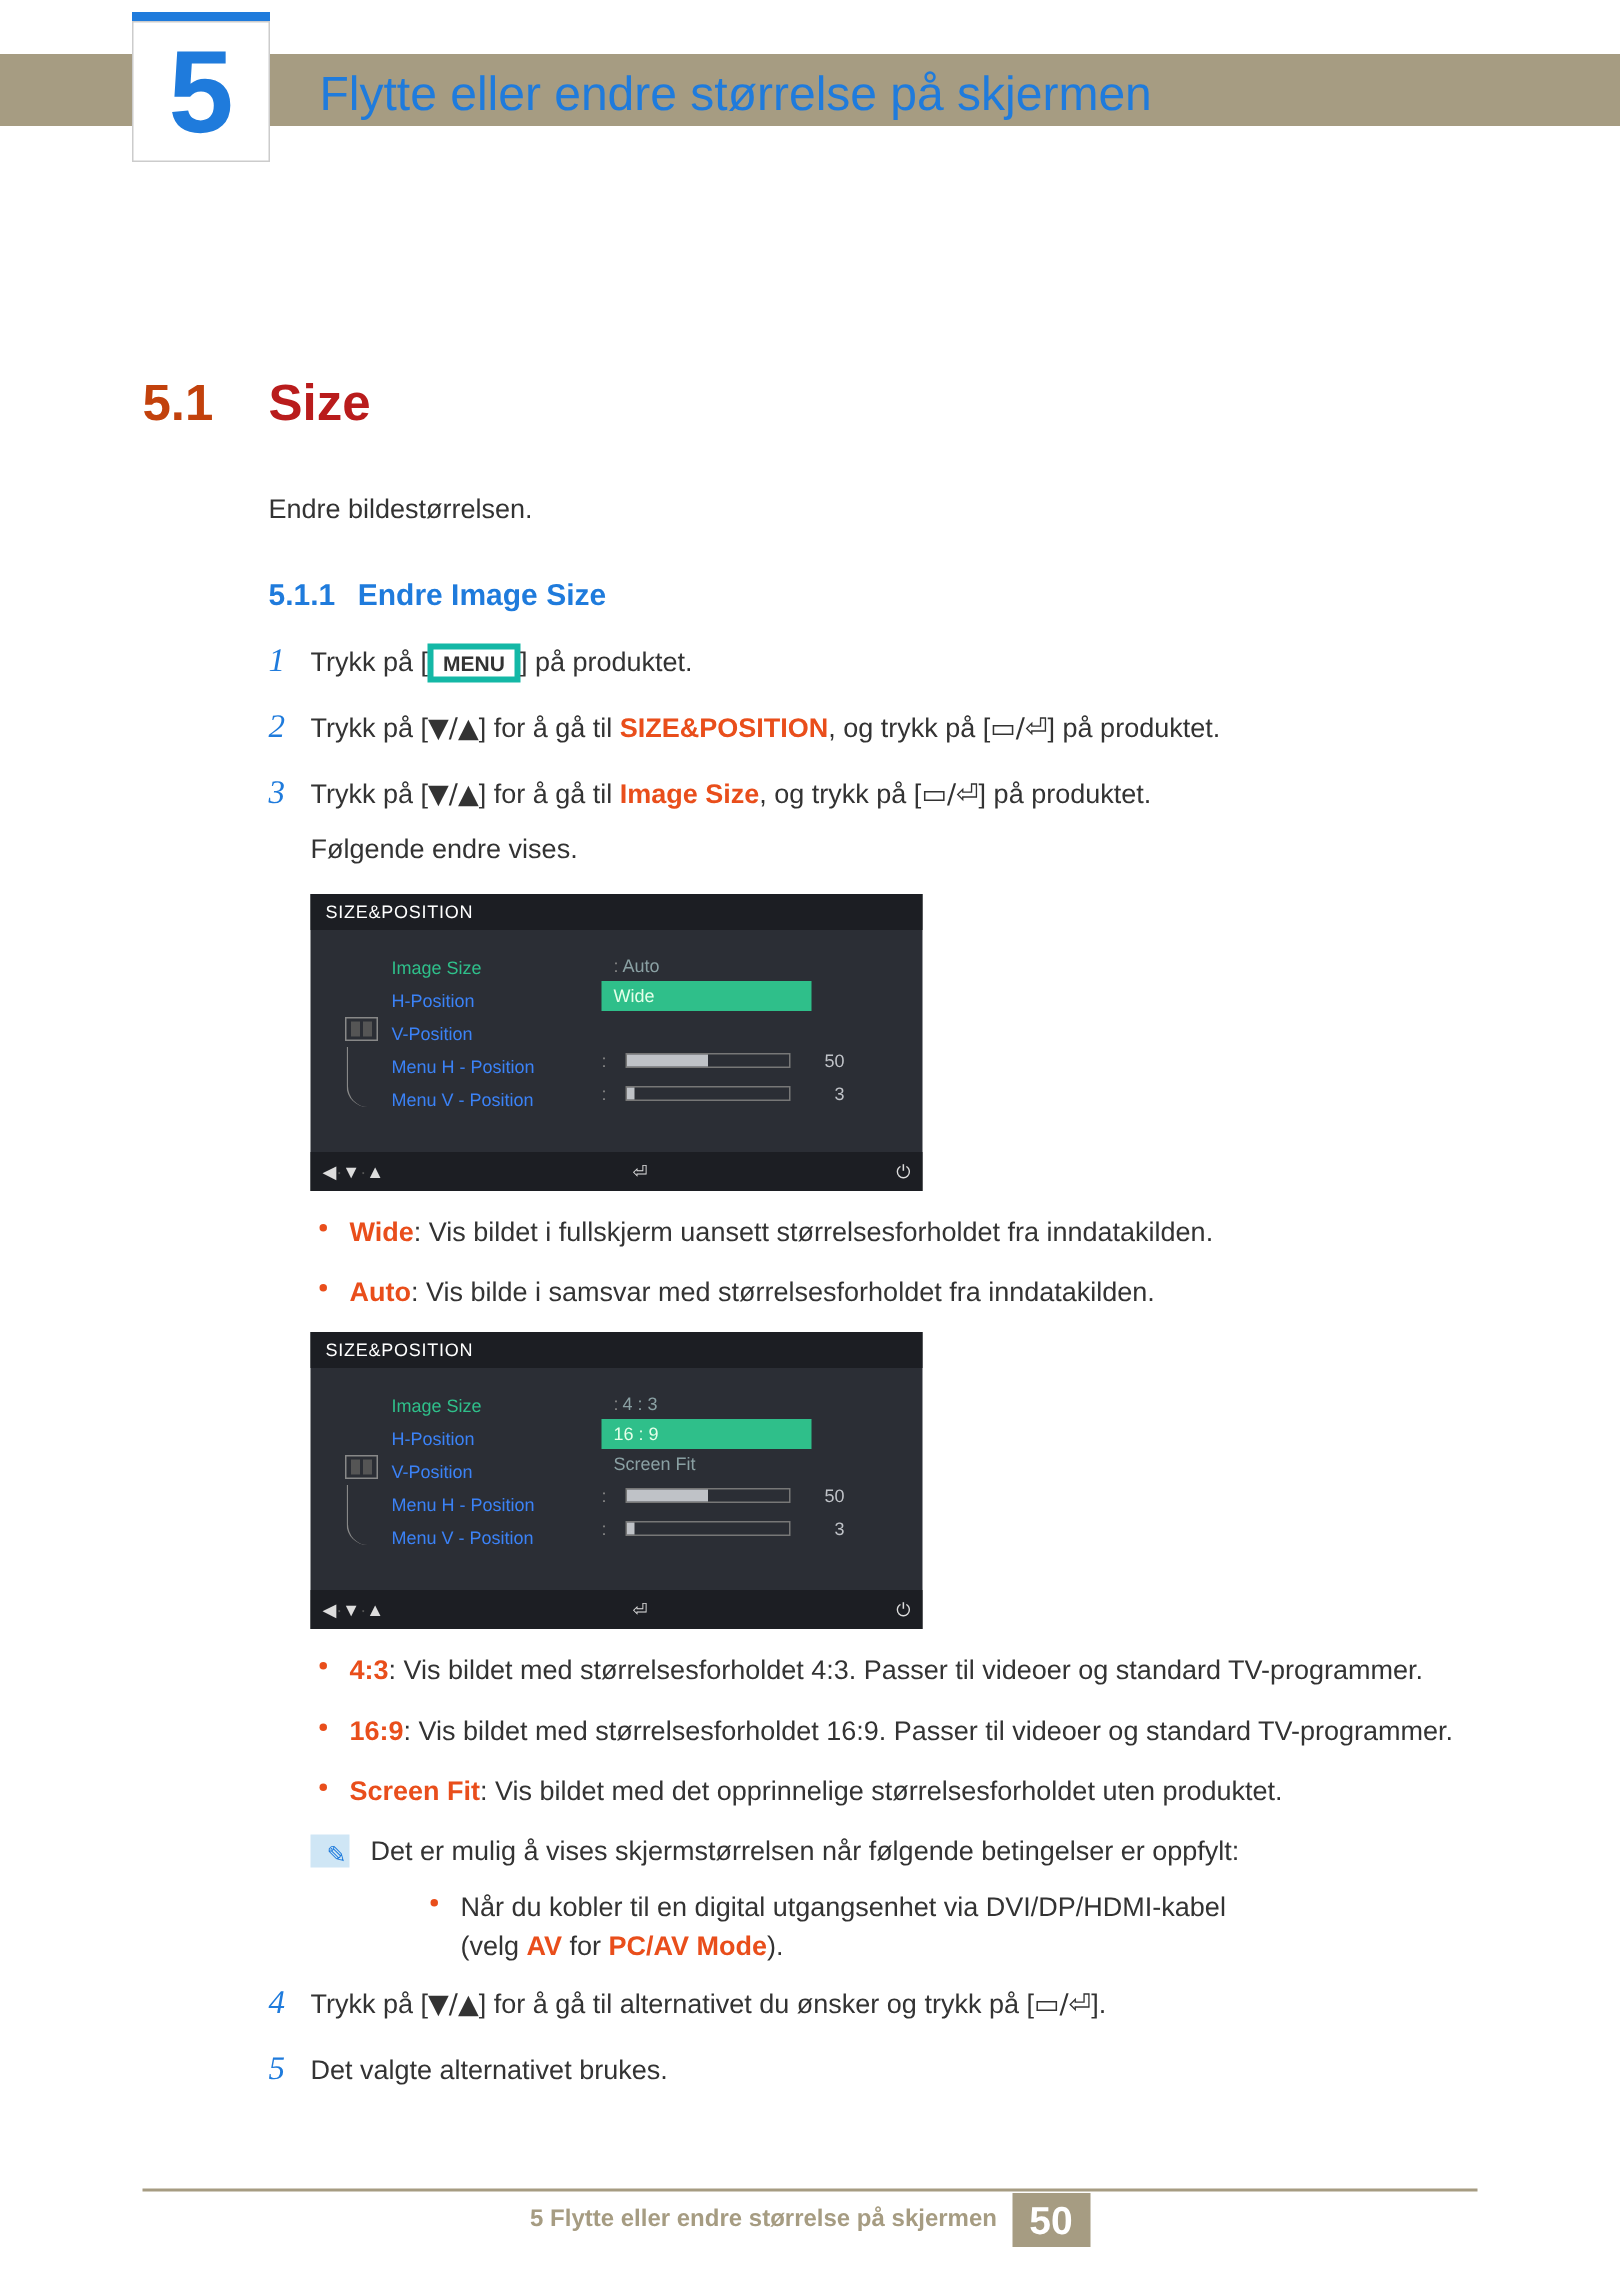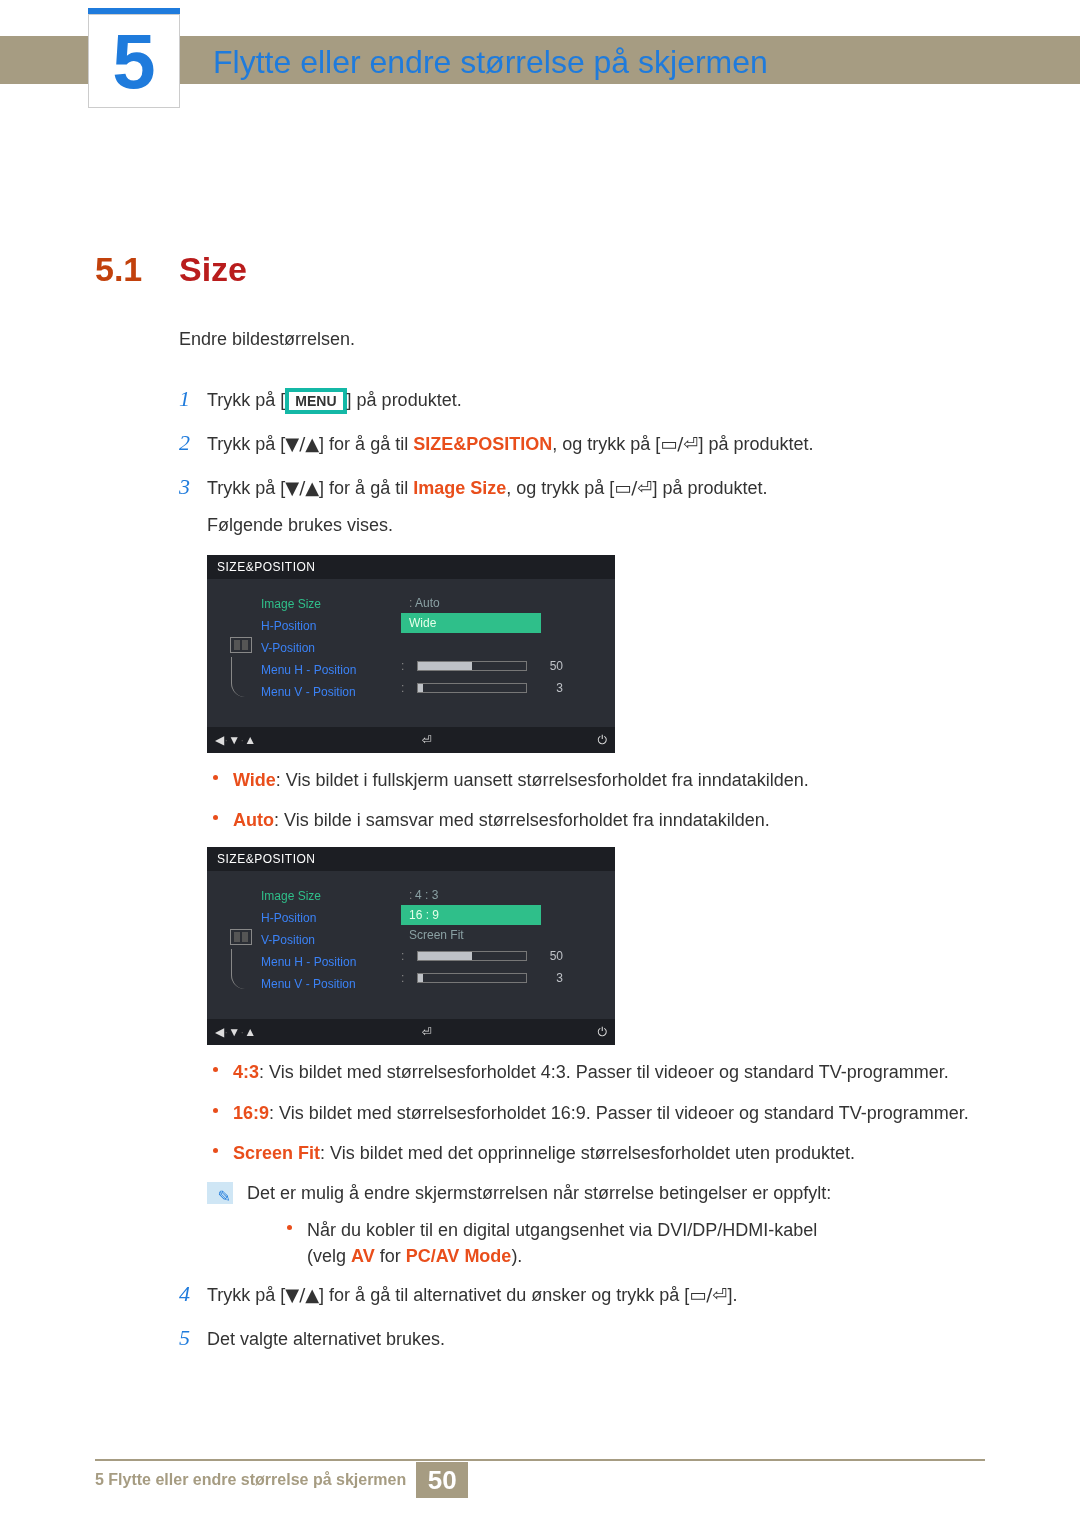--- a/index.html
+++ b/index.html
@@ -153,21 +153,21 @@
   .osd-footer {
     height: 26px; background: #1c1e23; display:flex; align-items:center;
     justify-content: space-around; padding: 0 8px;
   }
   .osd-footer span { color: #ddd; font-size: 12px; }
   .osd-footer .sep { color:#555; }
   
   .page-footer {
     position: absolute; bottom: 28px; left: 95px; right: 95px;
     border-top: 2px solid #a69c82; height: 40px;
-    display: flex; justify-content: flex-start; align-items: center;
+    display: flex; justify-content: center; align-items: center;
   }
   .footer-label { color: #a69c82; font-size: 16px; font-weight: bold; margin-right: 10px; }
   .footer-pn {
     background: #a69c82; color: #fff; font-size: 26px; font-weight: bold;
     width: 52px; height: 36px; display:flex; align-items:center; justify-content:center;
   }
   .steps-lower { margin-top: 10px; }
 </style>
 </head>
 <body>
@@ -180,20 +180,24 @@
 
 <div class="content">
 
   <div class="section-row">
     <div class="section-num">5.1</div>
     <div class="section-title">Size</div>
   </div>
 
   <div class="intro">Endre bildestørrelsen.</div>
 
+  <div class="subsection">
+    <span class="subsection-num">5.1.1</span>
+    <span class="subsection-title">Endre Image Size</span>
+  </div>
 
   <div class="steps">
 
     <div class="step-row">
       <div class="step-num">1</div>
       <div class="step-body">
         <span>Trykk på [</span><span class="btn-box">MENU</span><span>] på produktet.</span>
       </div>
     </div>
 
@@ -201,21 +205,21 @@
       <div class="step-num">2</div>
       <div class="step-body">
         <span>Trykk på [</span><span class="sym">▼/▲</span><span>] for å gå til </span><span class="red-bold">SIZE&amp;POSITION</span><span>, og trykk på [</span><span class="sym">▭/⏎</span><span>] på produktet.</span>
       </div>
     </div>
 
     <div class="step-row">
       <div class="step-num">3</div>
       <div class="step-body">
         <span>Trykk på [</span><span class="sym">▼/▲</span><span>] for å gå til </span><span class="red-bold">Image Size</span><span>, og trykk på [</span><span class="sym">▭/⏎</span><span>] på produktet.</span>
-        <div class="step-sub">Følgende brukes vises.</div>
+        <div class="step-sub">Følgende endre vises.</div>
       </div>
     </div>
   </div>
 
   <div class="osd-wrap">
     <div class="osd">
       <div class="osd-title">SIZE&amp;POSITION</div>
       <div class="osd-body">
         <div class="osd-left">
           <div class="osd-left-square">
@@ -333,21 +337,21 @@
   </div>
 
   <ul class="bullets">
     <li><span class="red-bold">4:3</span><span>: Vis bildet med størrelsesforholdet 4:3. Passer til videoer og standard TV-programmer.</span></li>
     <li><span class="red-bold">16:9</span><span>: Vis bildet med størrelsesforholdet 16:9. Passer til videoer og standard TV-programmer.</span></li>
     <li><span class="red-bold">Screen Fit</span><span>: Vis bildet med det opprinnelige størrelsesforholdet uten produktet.</span></li>
   </ul>
 
   <div class="note-row">
     <div class="note-icon"></div>
-    <div class="note-body">Det er mulig å endre skjermstørrelsen når størrelse betingelser er oppfylt:</div>
+    <div class="note-body">Det er mulig å vises skjermstørrelsen når følgende betingelser er oppfylt:</div>
   </div>
 
   <ul class="sub-bullets">
     <li>
       <span>Når du kobler til en digital utgangsenhet via DVI/DP/HDMI-kabel</span><br>
       <span>(velg </span><span class="red-bold">AV</span><span> for </span><span class="red-bold">PC/AV Mode</span><span>).</span>
     </li>
   </ul>
 
   <div class="steps steps-lower">

